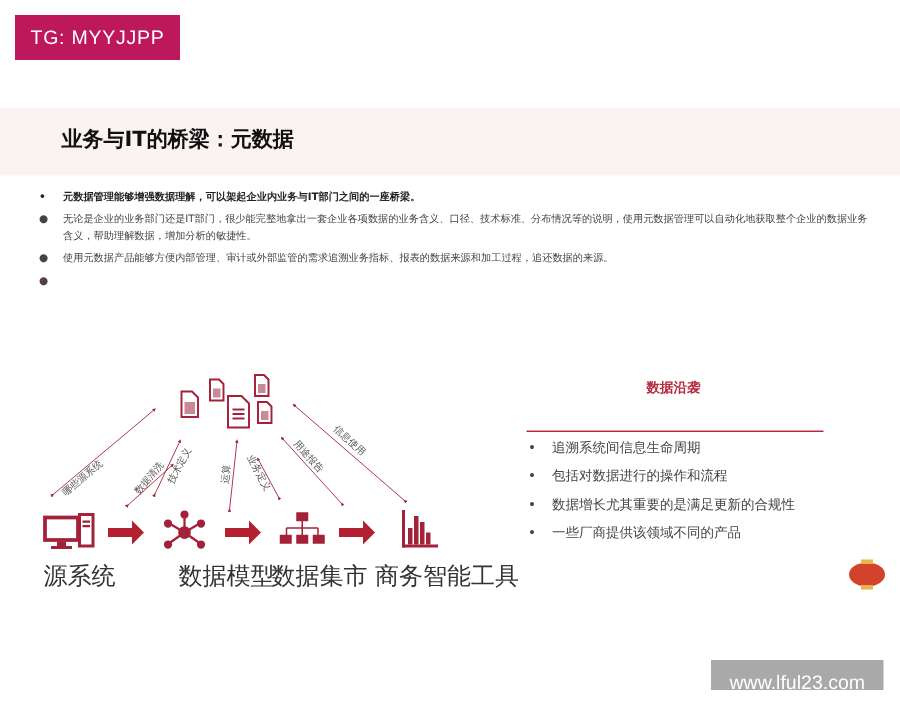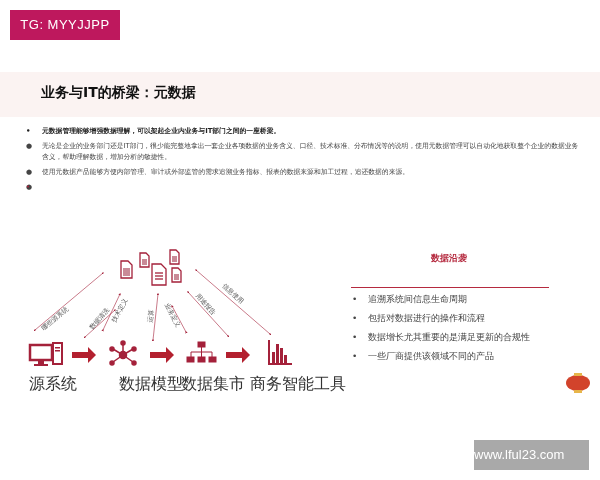--- a/index.html
+++ b/index.html
@@ -31,22 +31,22 @@
   .lineage-title {
     position:absolute; left:350px; top:252px; width:198px; text-align:center;
     font-size:9px; color:#b52a3f; font-weight:bold;
   }
   .lineage-rule { position:absolute; left:351px; top:287px; width:198px; height:1px; background:#b52a3f; }
   .lineage-list { position:absolute; left:352px; top:293px; width:240px; }
   .lineage-item { position:relative; padding-left:16px; font-size:9px; line-height:13px; margin-bottom:6px; color:#444; }
   .lineage-item .dot { position:absolute; left:0; top:0; }
   .lantern { position:absolute; left:565px; top:372px; width:26px; height:22px; }
   .wm-bottom {
-    position:absolute; left:474px; top:440px; width:115px; height:30px; background:#a9a9a9;
-    color:#fff; font-size:13px; line-height:30px; text-align:left; font-family:"Liberation Sans", sans-serif;
+    position:absolute; left:474px; top:440px; width:115px; height:20px; background:#a9a9a9;
+    color:#fff; font-size:13px; line-height:30px; text-align:center; font-family:"Liberation Sans", sans-serif;
   }
 </style>
 </head>
 <body>
 
 <div class="wm-top">TG: MYYJJPP</div>
 
 <div class="header-band"></div>
 <div class="page-title">业务与IT的桥梁：元数据</div>
 

